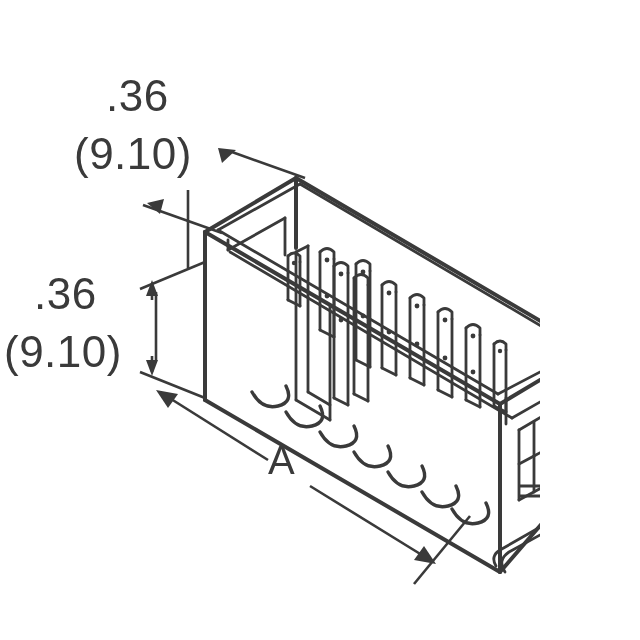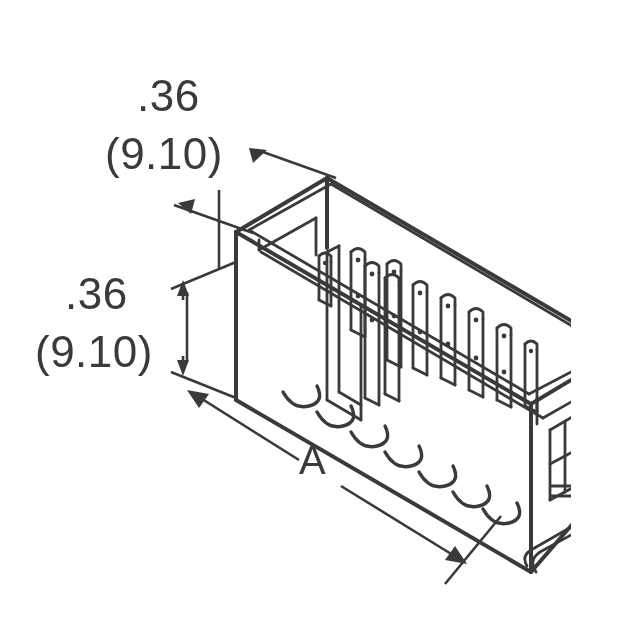--- a/index.html
+++ b/index.html
@@ -8,21 +8,20 @@
     padding: 0;
     background: #ffffff;
   }
   #stage {
     position: relative;
     width: 540px;
     height: 640px;
     background: #ffffff;
     overflow: hidden;
     font-family: "Liberation Sans", sans-serif;
-    margin-left: 31px;
   }
   #drawing {
     position: absolute;
     left: 0;
     top: 0;
     width: 640px;
     height: 640px;
   }
   .dim-text {
     position: absolute;

